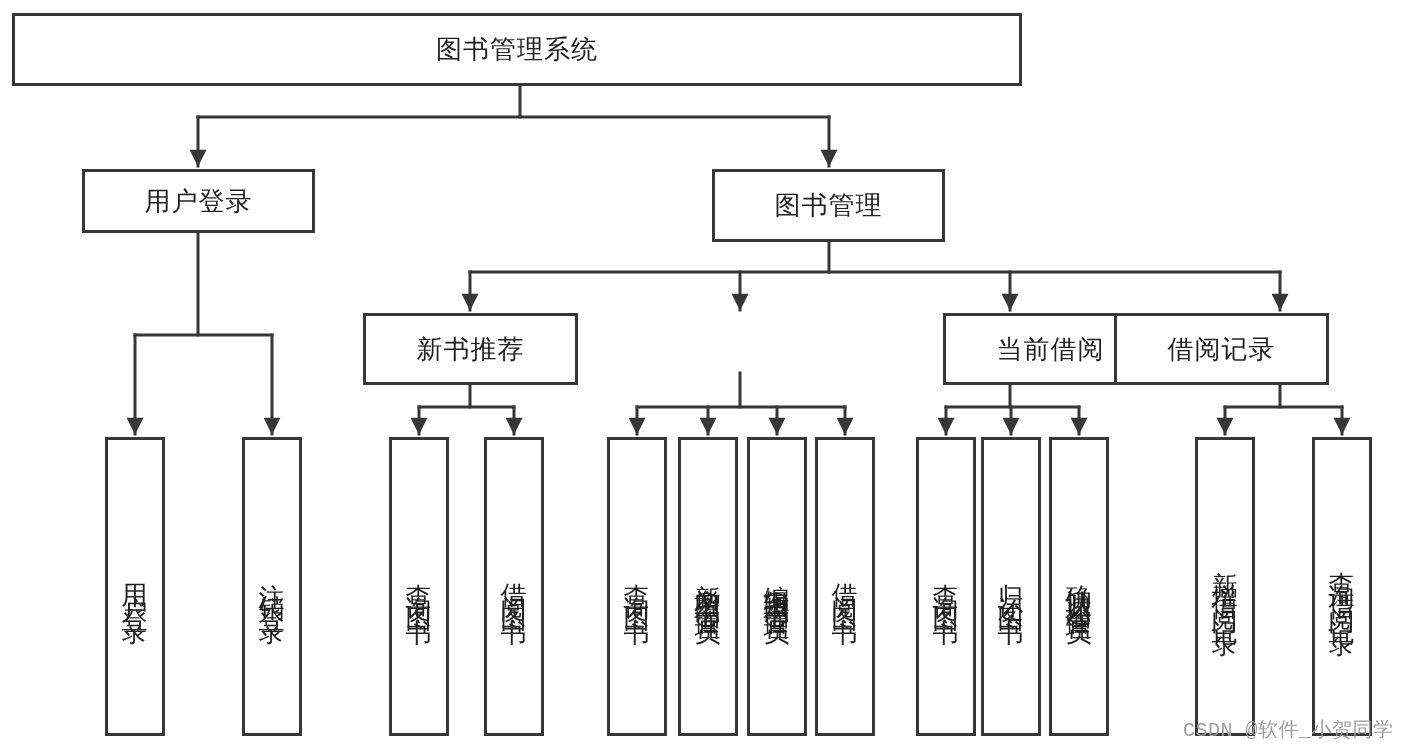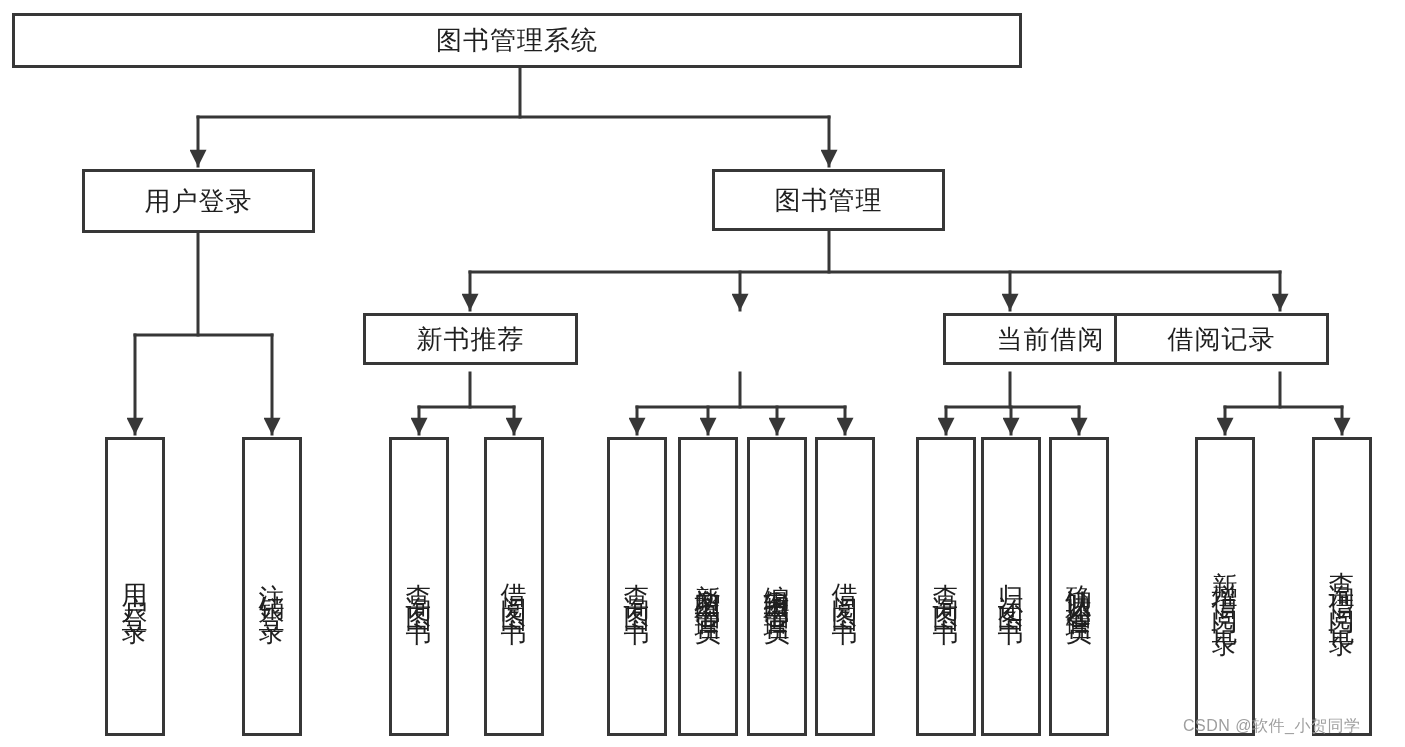--- a/index.html
+++ b/index.html
@@ -25,24 +25,24 @@
     border:3px solid var(--line);
     background:#fff;
     display:flex;
     align-items:center;
     justify-content:center;
     color:var(--text);
     font-size:26px;
     letter-spacing:1px;
     white-space:nowrap;
   }
-  .root-box {left:12px;  top:13px;  width:1010px; height:55px;}
+  .root-box {left:12px;  top:13px;  width:1010px; height:73px;}
   .n-login  {left:82px;  top:169px; width:233px;  height:64px;}
-  .n-mgmt   {left:712px; top:169px; width:233px;  height:62px;}
-  .l3       {top:313px;  width:215px; height:52px;}
+  .n-mgmt   {left:712px; top:169px; width:233px;  height:73px;}
+  .l3       {top:313px;  width:215px; height:72px;}
   .l3-1{left:363px;} .l3-2{left:633px;} .l3-3{left:903px;margin-left:40px;} .l3-4{left:1114px;}
 
   .leaf{
     position:absolute;
     top:437px;
     width:60px;
     height:299px;
     border:3px solid var(--line);
     background:#fff;
     display:flex;
@@ -62,25 +62,26 @@
   .lf1{left:105px;} .lf2{left:242px;}
   .lf3{left:389px;} .lf4{left:484px;}
   .lf5{left:607px;} .lf6{left:678px;} .lf7{left:747px;} .lf8{left:815px;}
   .lf9{left:916px;} .lf10{left:981px;} .lf11{left:1049px;}
   .lf12{left:1195px;} .lf13{left:1312px;}
 
   .watermark{
     position:absolute;
     left:1183px;
     top:716px;
-    font-size:16px;
+    font-size:20px;
     color:var(--wm);
     letter-spacing:0.5px;
     z-index:5;
     white-space:nowrap;
+    font-family:Liberation Mono, monospace;
   }
 </style>
 </head>
 <body>
 
 <div class="stage">
 
   <svg class="wires" viewBox="0 0 1405 747" xmlns="http://www.w3.org/2000/svg">
     <defs>
       <marker id="arrow" viewBox="0 0 10 10" refX="9.5" refY="5" markerWidth="26" markerHeight="17" orient="auto" markerUnits="userSpaceOnUse">

